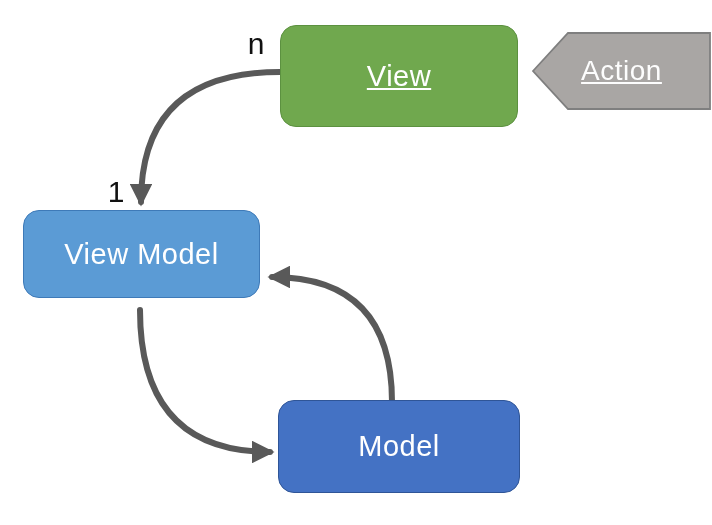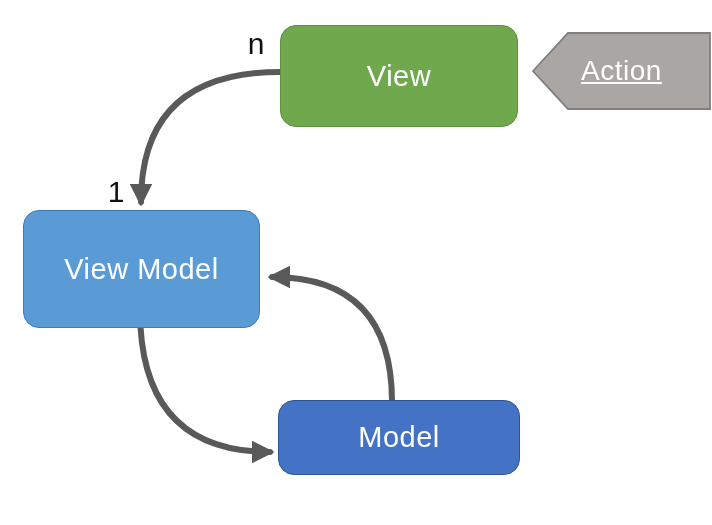--- a/index.html
+++ b/index.html
@@ -28,30 +28,31 @@
     color: #ffffff;
     font-size: 29px;
     letter-spacing: 0.5px;
     box-sizing: border-box;
   }
   .node-view {
     left: 280px; top: 25px;
     width: 238px; height: 102px;
     background: #70A84E;
     border: 1.5px solid #5C9140;
+    text-decoration: underline;
   }
   .node-view-model {
     left: 23px; top: 210px;
-    width: 237px; height: 118px;
+    width: 237px; height: 88px;
     background: #5B9BD5;
     border: 1.5px solid #3E7AB8;
   }
   .node-model {
     left: 278px; top: 400px;
-    width: 242px; height: 75px;
+    width: 242px; height: 93px;
     background: #4472C4;
     border: 1.5px solid #2F5597;
   }
   .edge-label {
     position: absolute;
     width: 32px;
     text-align: center;
     color: #111111;
     font-size: 30px;
     line-height: 32px;

